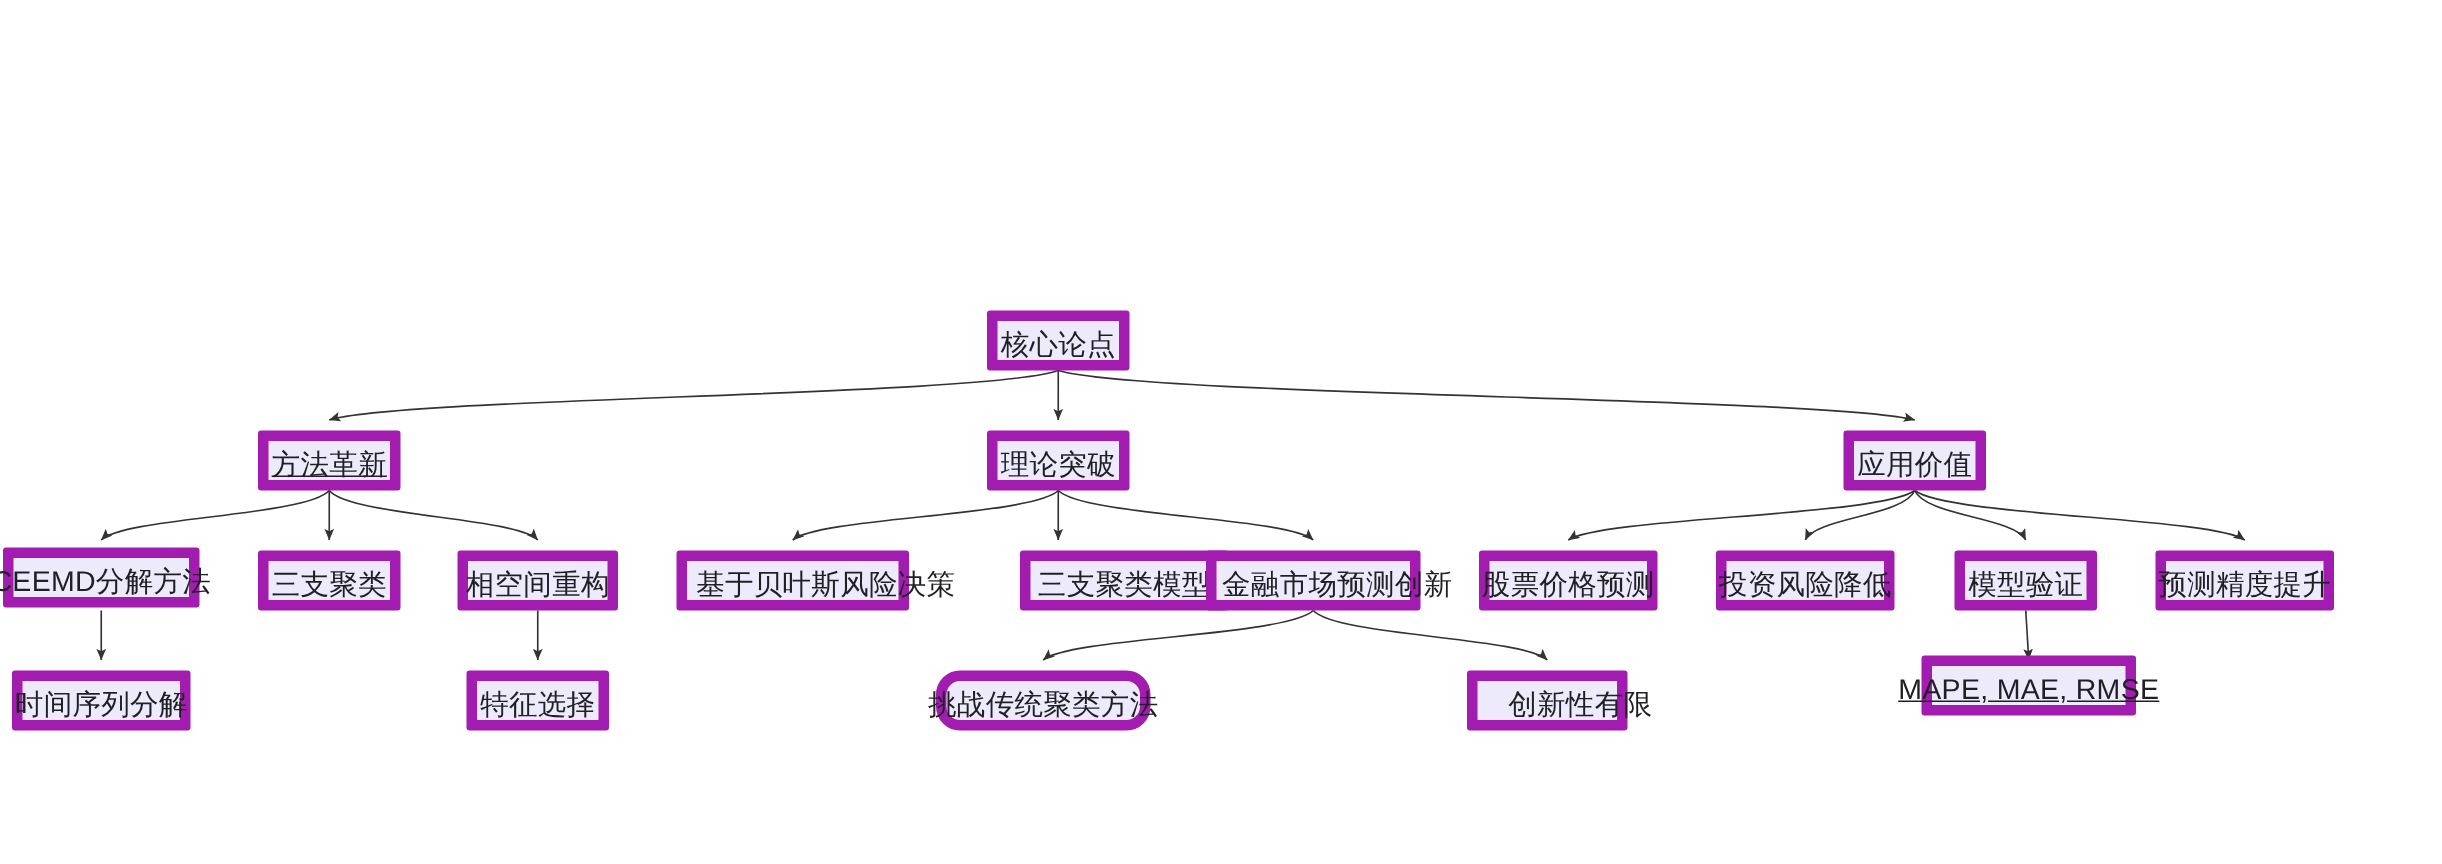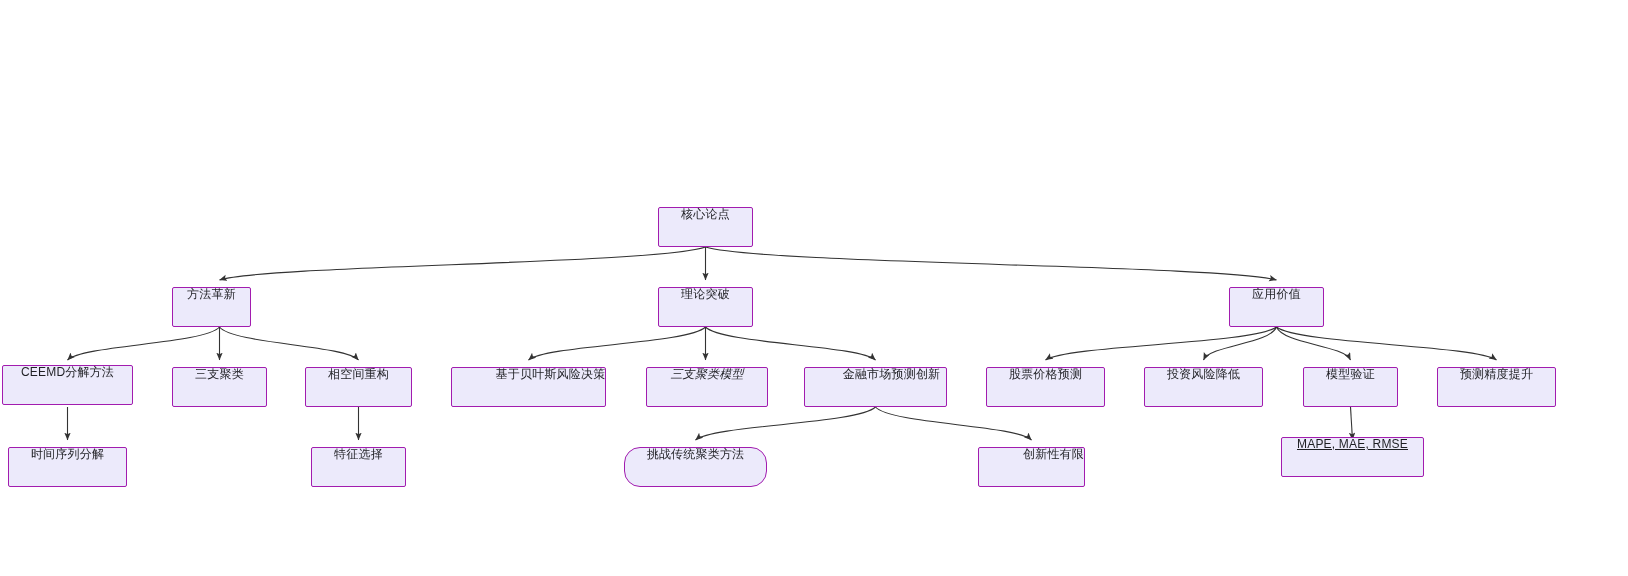--- a/index.html
+++ b/index.html
@@ -25,27 +25,27 @@
     top: 0;
     width: 1628px;
     height: 576px;
     pointer-events: none;
   }
   .node {
     position: absolute;
     box-sizing: border-box;
     height: 40px;
     background: #ECEAFB;
-    border: 1px solid #a21caf;
+    border: 7px solid #a21caf;
     border-radius: 2px;
     display: flex;
-    align-items: flex-start;
+    align-items: flex-end;
     justify-content: center;
     color: #1f1f24;
-    font-size: 12px;
+    font-size: 19px;
     line-height: 1;
     white-space: nowrap;
     letter-spacing: 0.2px;
   }
   .node .node-label {
     display: block;
     padding: 0 4px;
   }
 </style>
 </head>
@@ -76,42 +76,42 @@
         <path d="M358.5,407 L358.5,440" fill="none" stroke="#333333" stroke-width="1.1" marker-end="url(#arrowhead)"></path>
         <path d="M875.5,407 C857.5,424.16 713.5,424.82 695.5,440" fill="none" stroke="#333333" stroke-width="1.1" marker-end="url(#arrowhead)"></path>
         <path d="M875.5,407 C891.1,424.16 1015.9,424.82 1031.5,440" fill="none" stroke="#333333" stroke-width="1.1" marker-end="url(#arrowhead)"></path>
         <path d="M1350.5,407 L1352.5,440" fill="none" stroke="#333333" stroke-width="1.1" marker-end="url(#arrowhead)"></path>
       </g>
   </svg>
   <div id="node-layer">
       <div class="node" style="left: 658px; top: 207px; width: 95px;">
         <span class="node-label">核心论点</span>
       </div>
-      <div class="node" style="left: 172px; top: 287px; width: 79px;">
+      <div class="node" style="left: 172px; top: 287px; width: 95px; text-decoration: underline;">
         <span class="node-label">方法革新</span>
       </div>
       <div class="node" style="left: 658px; top: 287px; width: 95px;">
         <span class="node-label">理论突破</span>
       </div>
       <div class="node" style="left: 1229px; top: 287px; width: 95px;">
         <span class="node-label">应用价值</span>
       </div>
       <div class="node" style="left: 2px; top: 365px; width: 131px;">
         <span class="node-label">CEEMD分解方法</span>
       </div>
       <div class="node" style="left: 172px; top: 367px; width: 95px;">
         <span class="node-label">三支聚类</span>
       </div>
       <div class="node" style="left: 305px; top: 367px; width: 107px;">
         <span class="node-label">相空间重构</span>
       </div>
       <div class="node" style="left: 451px; top: 367px; width: 155px; padding-left: 44px;">
         <span class="node-label">基于贝叶斯风险决策</span>
       </div>
-      <div class="node" style="left: 646px; top: 367px; width: 122px; font-style: italic;">
+      <div class="node" style="left: 680px; top: 367px; width: 139px;">
         <span class="node-label">三支聚类模型</span>
       </div>
       <div class="node" style="left: 804px; top: 367px; width: 143px; padding-left: 32px;">
         <span class="node-label">金融市场预测创新</span>
       </div>
       <div class="node" style="left: 986px; top: 367px; width: 119px;">
         <span class="node-label">股票价格预测</span>
       </div>
       <div class="node" style="left: 1144px; top: 367px; width: 119px;">
         <span class="node-label">投资风险降低</span>

